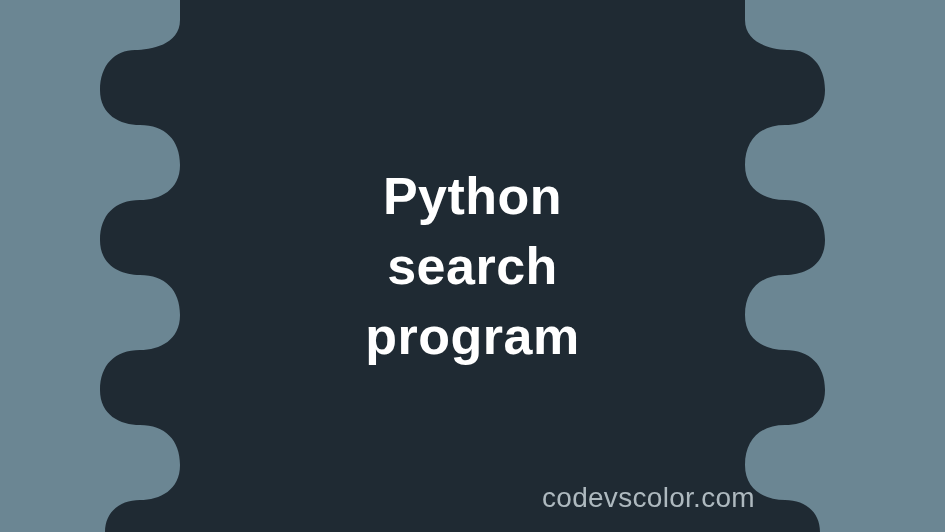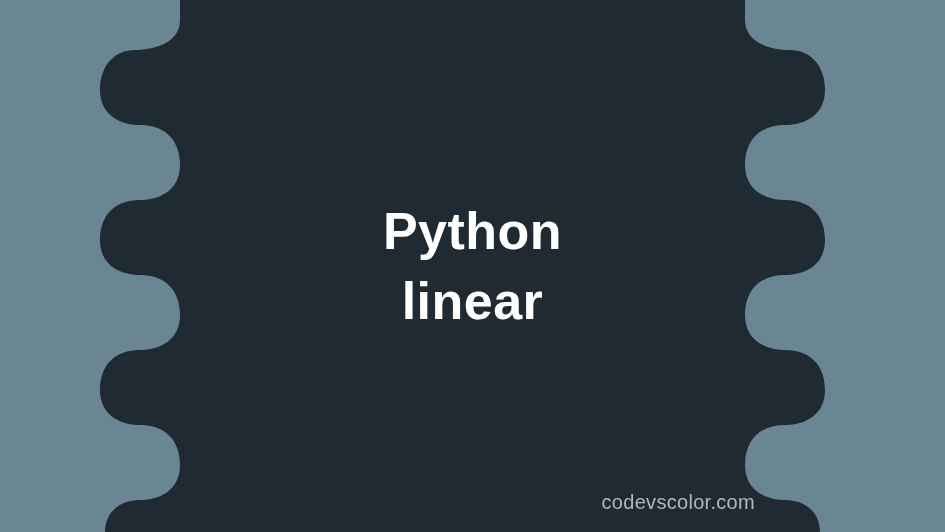--- a/index.html
+++ b/index.html
@@ -47,21 +47,21 @@
       font-weight: 700;
       line-height: 1.35;
       text-align: left;
       letter-spacing: 0.5px;
     }
     .watermark {
       position: absolute;
       bottom: 18px;
       right: 190px;
       color: #aeb9bf;
-      font-size: 20px;
+      font-size: 28px;
       font-weight: 400;
       z-index: 3;
       letter-spacing: 0.3px;
     }
   </style>
 </head>
 <body>
 
 <div class="blob-container">
   <svg class="blob" viewBox="0 0 945 572" xmlns="http://www.w3.org/2000/svg">
@@ -100,16 +100,17 @@
       C 825 85 810 70 790 70
       C 775 70 745 65 745 40
       C 745 30 745 0 745 0
       Z
     "></path>
   </svg>
 </div>
 
 <div class="text-container">
   <div class="title-line">Python</div>
-  <div class="title-line">linear</div>
+  <div class="title-line">search</div>
+  <div class="title-line">program</div>
 </div>
 
 <div class="watermark">codevscolor.com</div>
 
 </body></html>

